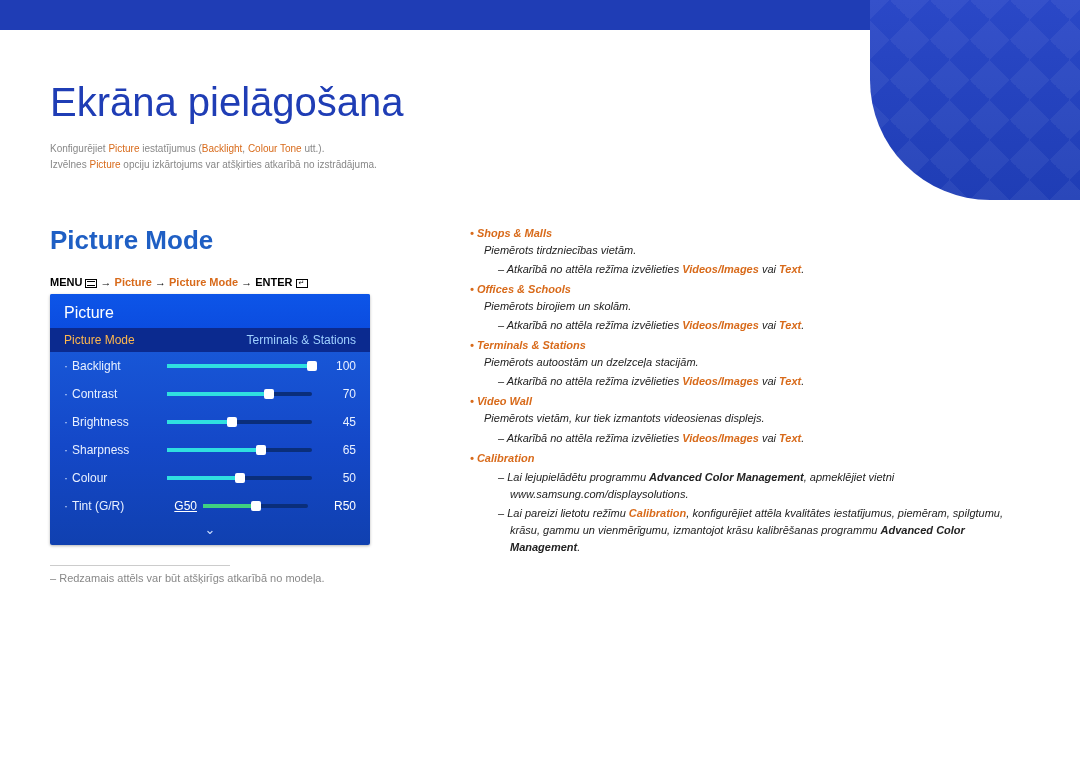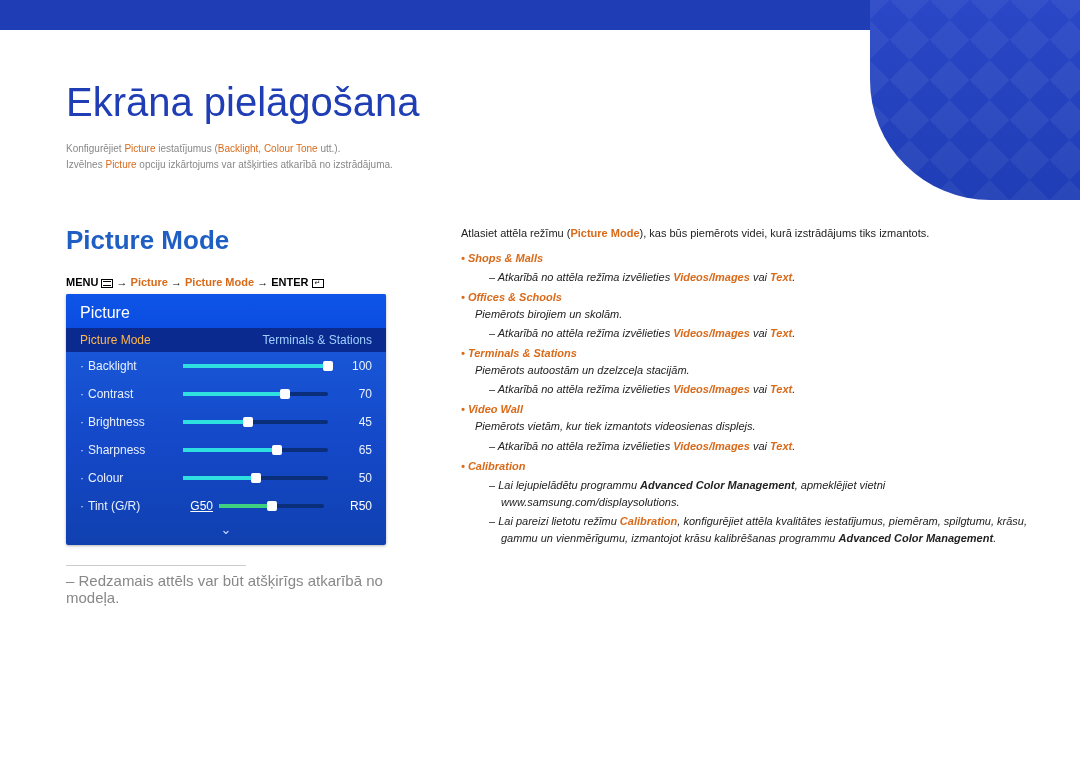--- a/index.html
+++ b/index.html
@@ -27,38 +27,38 @@
       linear-gradient(225deg, rgba(255,255,255,0.05) 25%, transparent 25%),
       linear-gradient(315deg, rgba(255,255,255,0.05) 25%, transparent 25%),
       linear-gradient(45deg,  rgba(255,255,255,0.05) 25%, transparent 25%),
       linear-gradient(180deg, #2a48c7 0%, #1f3db5 100%);
     background-size: 40px 40px, 40px 40px, 40px 40px, 40px 40px, 100% 100%;
     border-bottom-left-radius: 120px;
   }
   .page {
     position: absolute;
     top: 80px;
-    left: 66px;
+    left: 50px;
     right: 50px;
   }
   h1.title {
     font-size: 40px;
     font-weight: 400;
     color: #1f3db5;
     margin-bottom: 16px;
   }
   .subtitle-line {
     font-size: 10px;
     color: #888;
     line-height: 1.6;
   }
   .subtitle-line .hl { color: #d86a1a; }
   .content-row {
     display: flex;
-    gap: 35px;
+    gap: 60px;
     margin-top: 52px;
     align-items: flex-start;
   }
   .left-col { width: 360px; flex: 0 0 auto; }
   .right-col { flex: 1; font-size: 11px; color: #222; line-height: 1.55; }
   h2.section {
     font-size: 26px;
     font-weight: 600;
     color: #1f5fc4;
     margin-bottom: 20px;
@@ -147,21 +147,21 @@
   .osd-item.tint .tint-left { width: 30px; text-align: right; margin-right: 6px; text-decoration: underline; }
   .osd-item.tint .tint-right { width: 30px; text-align: right; margin-left: 6px; }
   .osd-item.tint .slider .fill-g { position:absolute; top:0; bottom:0; left:0; background:#3fd080; }
   .osd-chevron {
     text-align: center;
     padding: 2px 0 8px;
     color: #cfe0ff;
     font-size: 13px;
   }
   .footnote-rule { width: 180px; border: 0; border-top: 1px solid #ccc; margin: 20px 0 6px; }
-  .footnote { font-size: 15px; color: #888; }
+  .footnote { font-size: 11px; color: #888; }
   .footnote::before { content: "– "; }
 
   
   .intro { margin-bottom: 8px; }
   .intro .hl { color: #d86a1a; font-weight: 600; }
   ul.modes { list-style: none; font-style: italic; }
   ul.modes > li { margin-bottom: 3px; }
   ul.modes > li > .mode-head::before { content: "•  "; font-weight: bold; }
   .mode-head { color: #d86a1a; font-weight: 600; font-size: 11px; }
   .mode-desc { margin-left: 14px; color: #222; }
@@ -251,24 +251,24 @@
           <span class="tint-right">R50</span>
         </div>
         <div class="osd-chevron">⌄</div>
       </div>
 
       <hr class="footnote-rule">
       <div class="footnote">Redzamais attēls var būt atšķirīgs atkarībā no modeļa.</div>
     </div>
 
     <div class="right-col">
-      <div class="intro" id="intro">Atlasiet attēla režīmu (<span class="hl">Picture Mode</span>), kas būs piemērots videi, kurā izstrādājums tiks izmantots.</div>
       <ul class="modes" id="modes">
           <li>
             <div class="mode-head">Shops &amp; Malls</div>
+            <div class="mode-desc">Piemērots tirdzniecības vietām.</div>
             <div class="sub-list">
               <div class="sub-line">Atkarībā no attēla režīma izvēlieties <span class="hl">Videos/Images</span> vai <span class="hl">Text</span>.</div>
             </div>
           </li>
           <li>
             <div class="mode-head">Offices &amp; Schools</div>
             <div class="mode-desc">Piemērots birojiem un skolām.</div>
             <div class="sub-list">
               <div class="sub-line">Atkarībā no attēla režīma izvēlieties <span class="hl">Videos/Images</span> vai <span class="hl">Text</span>.</div>
             </div>

